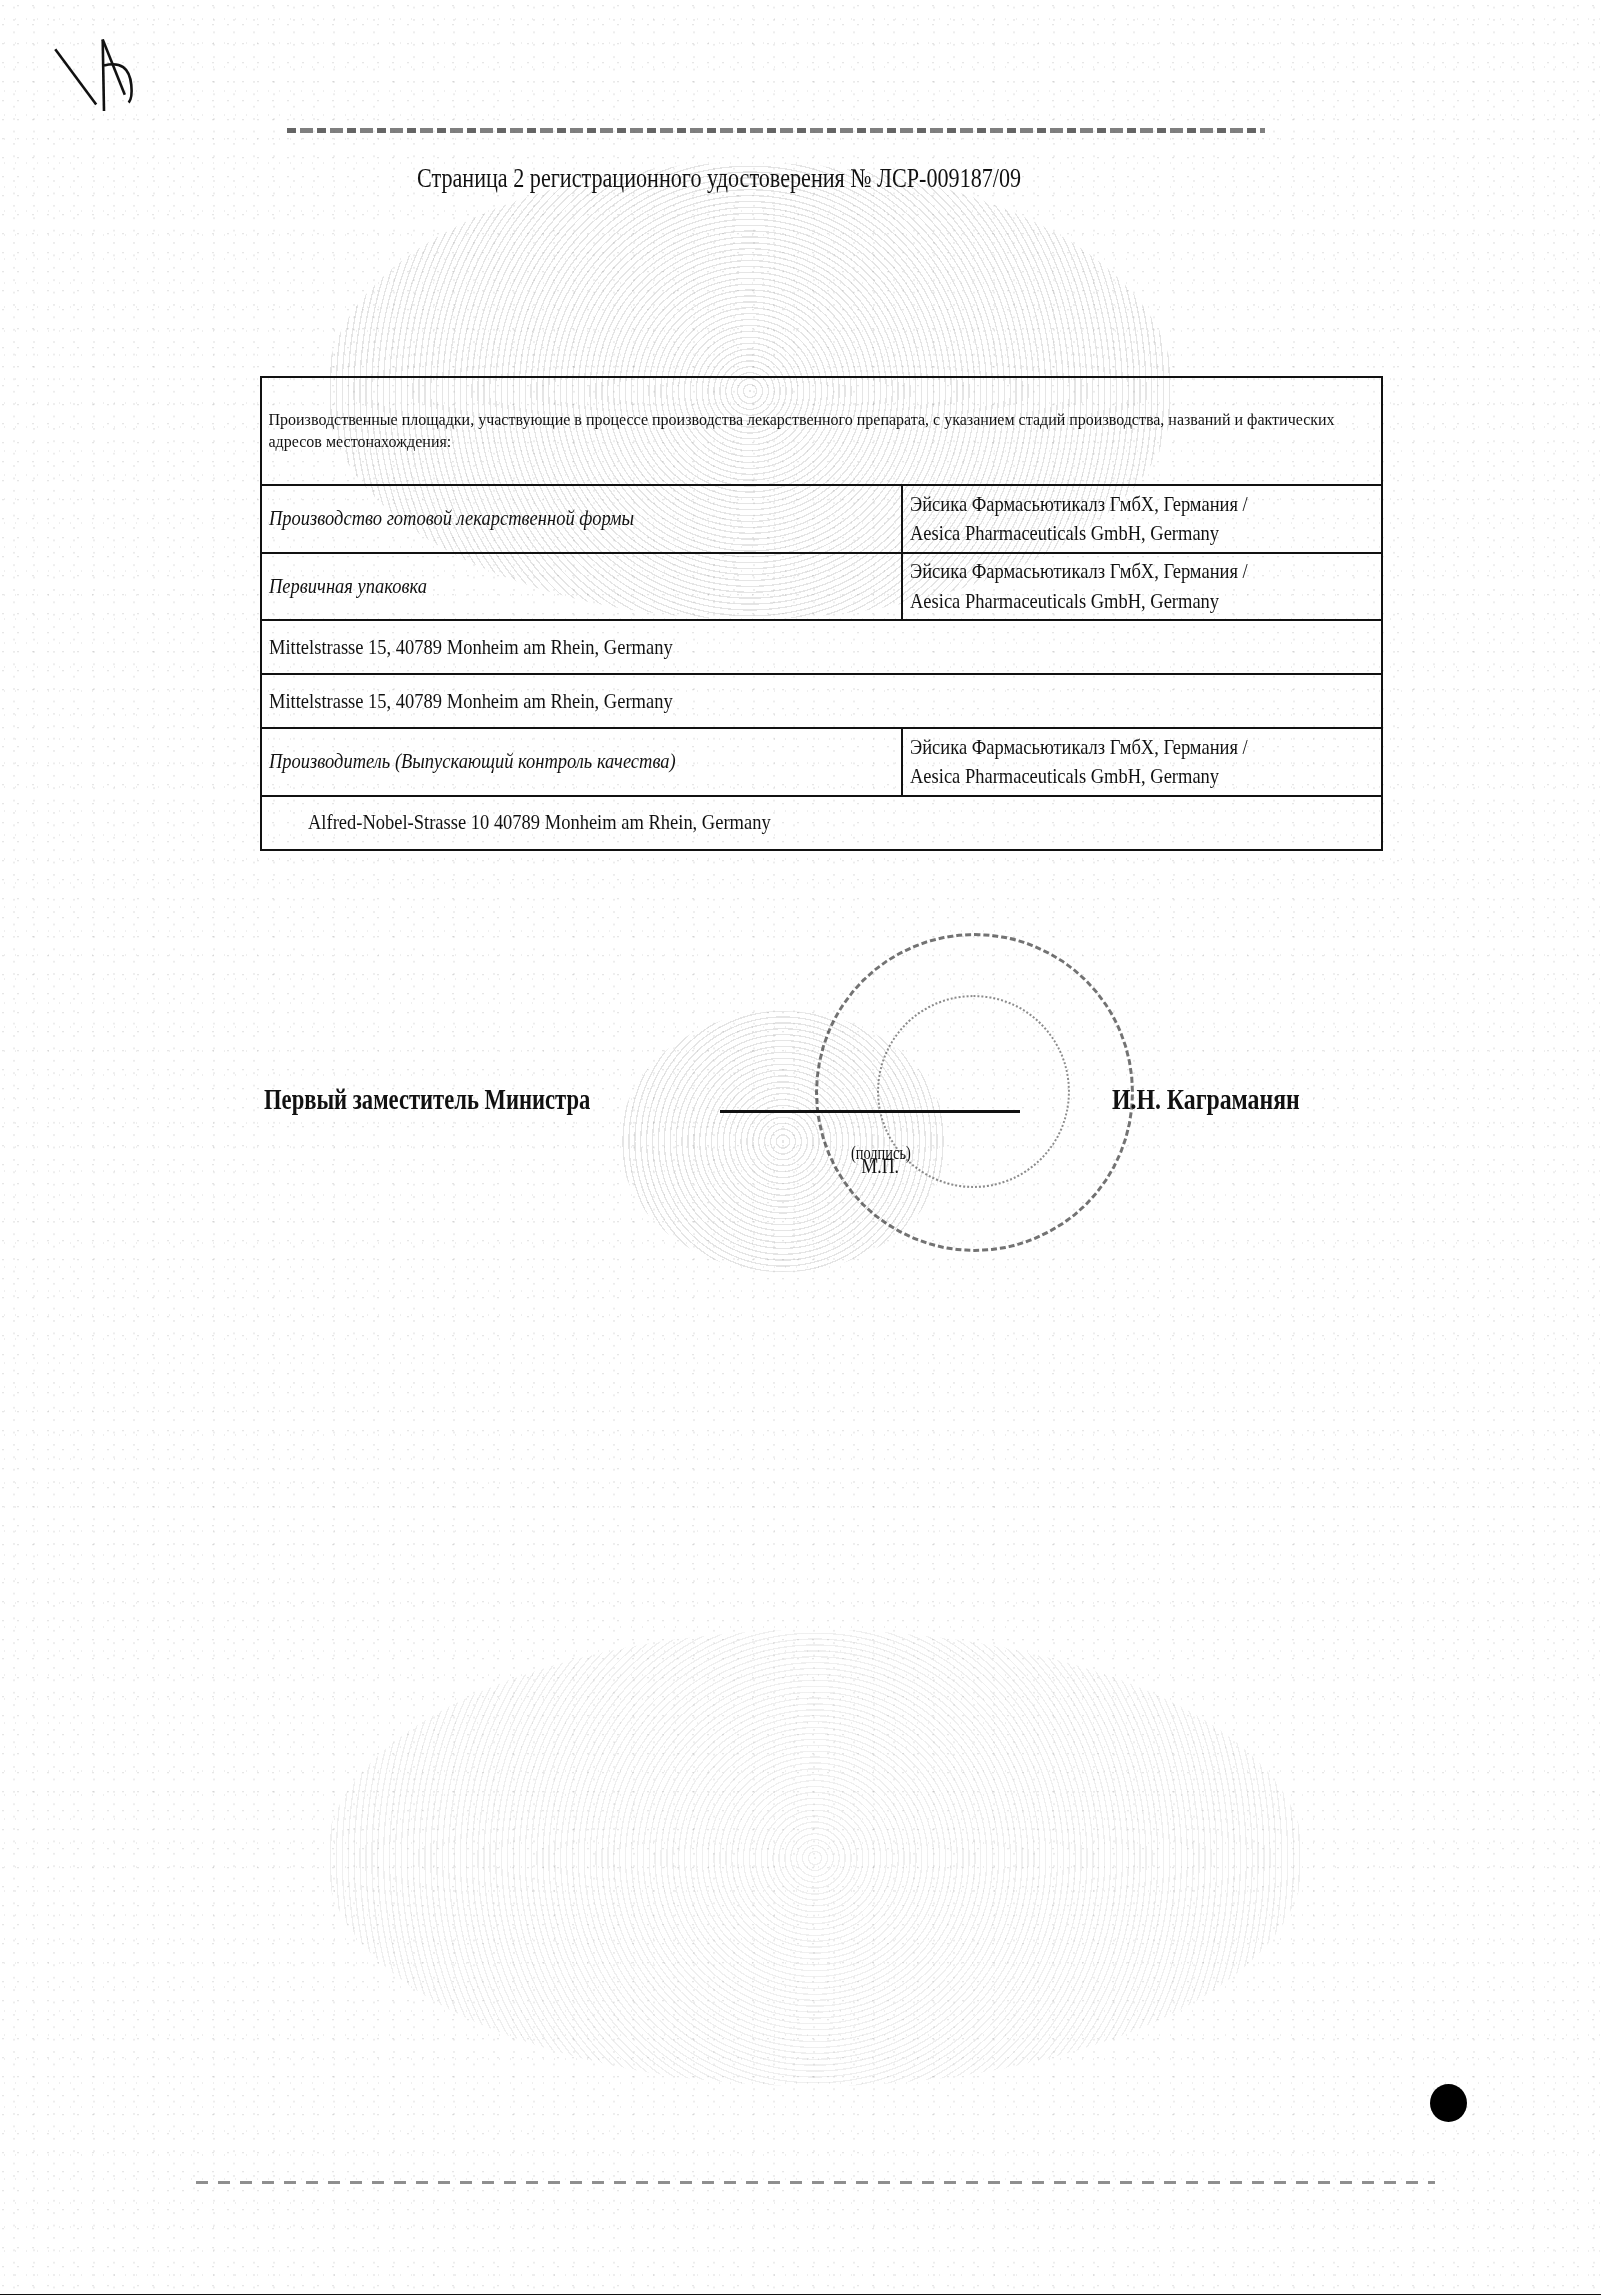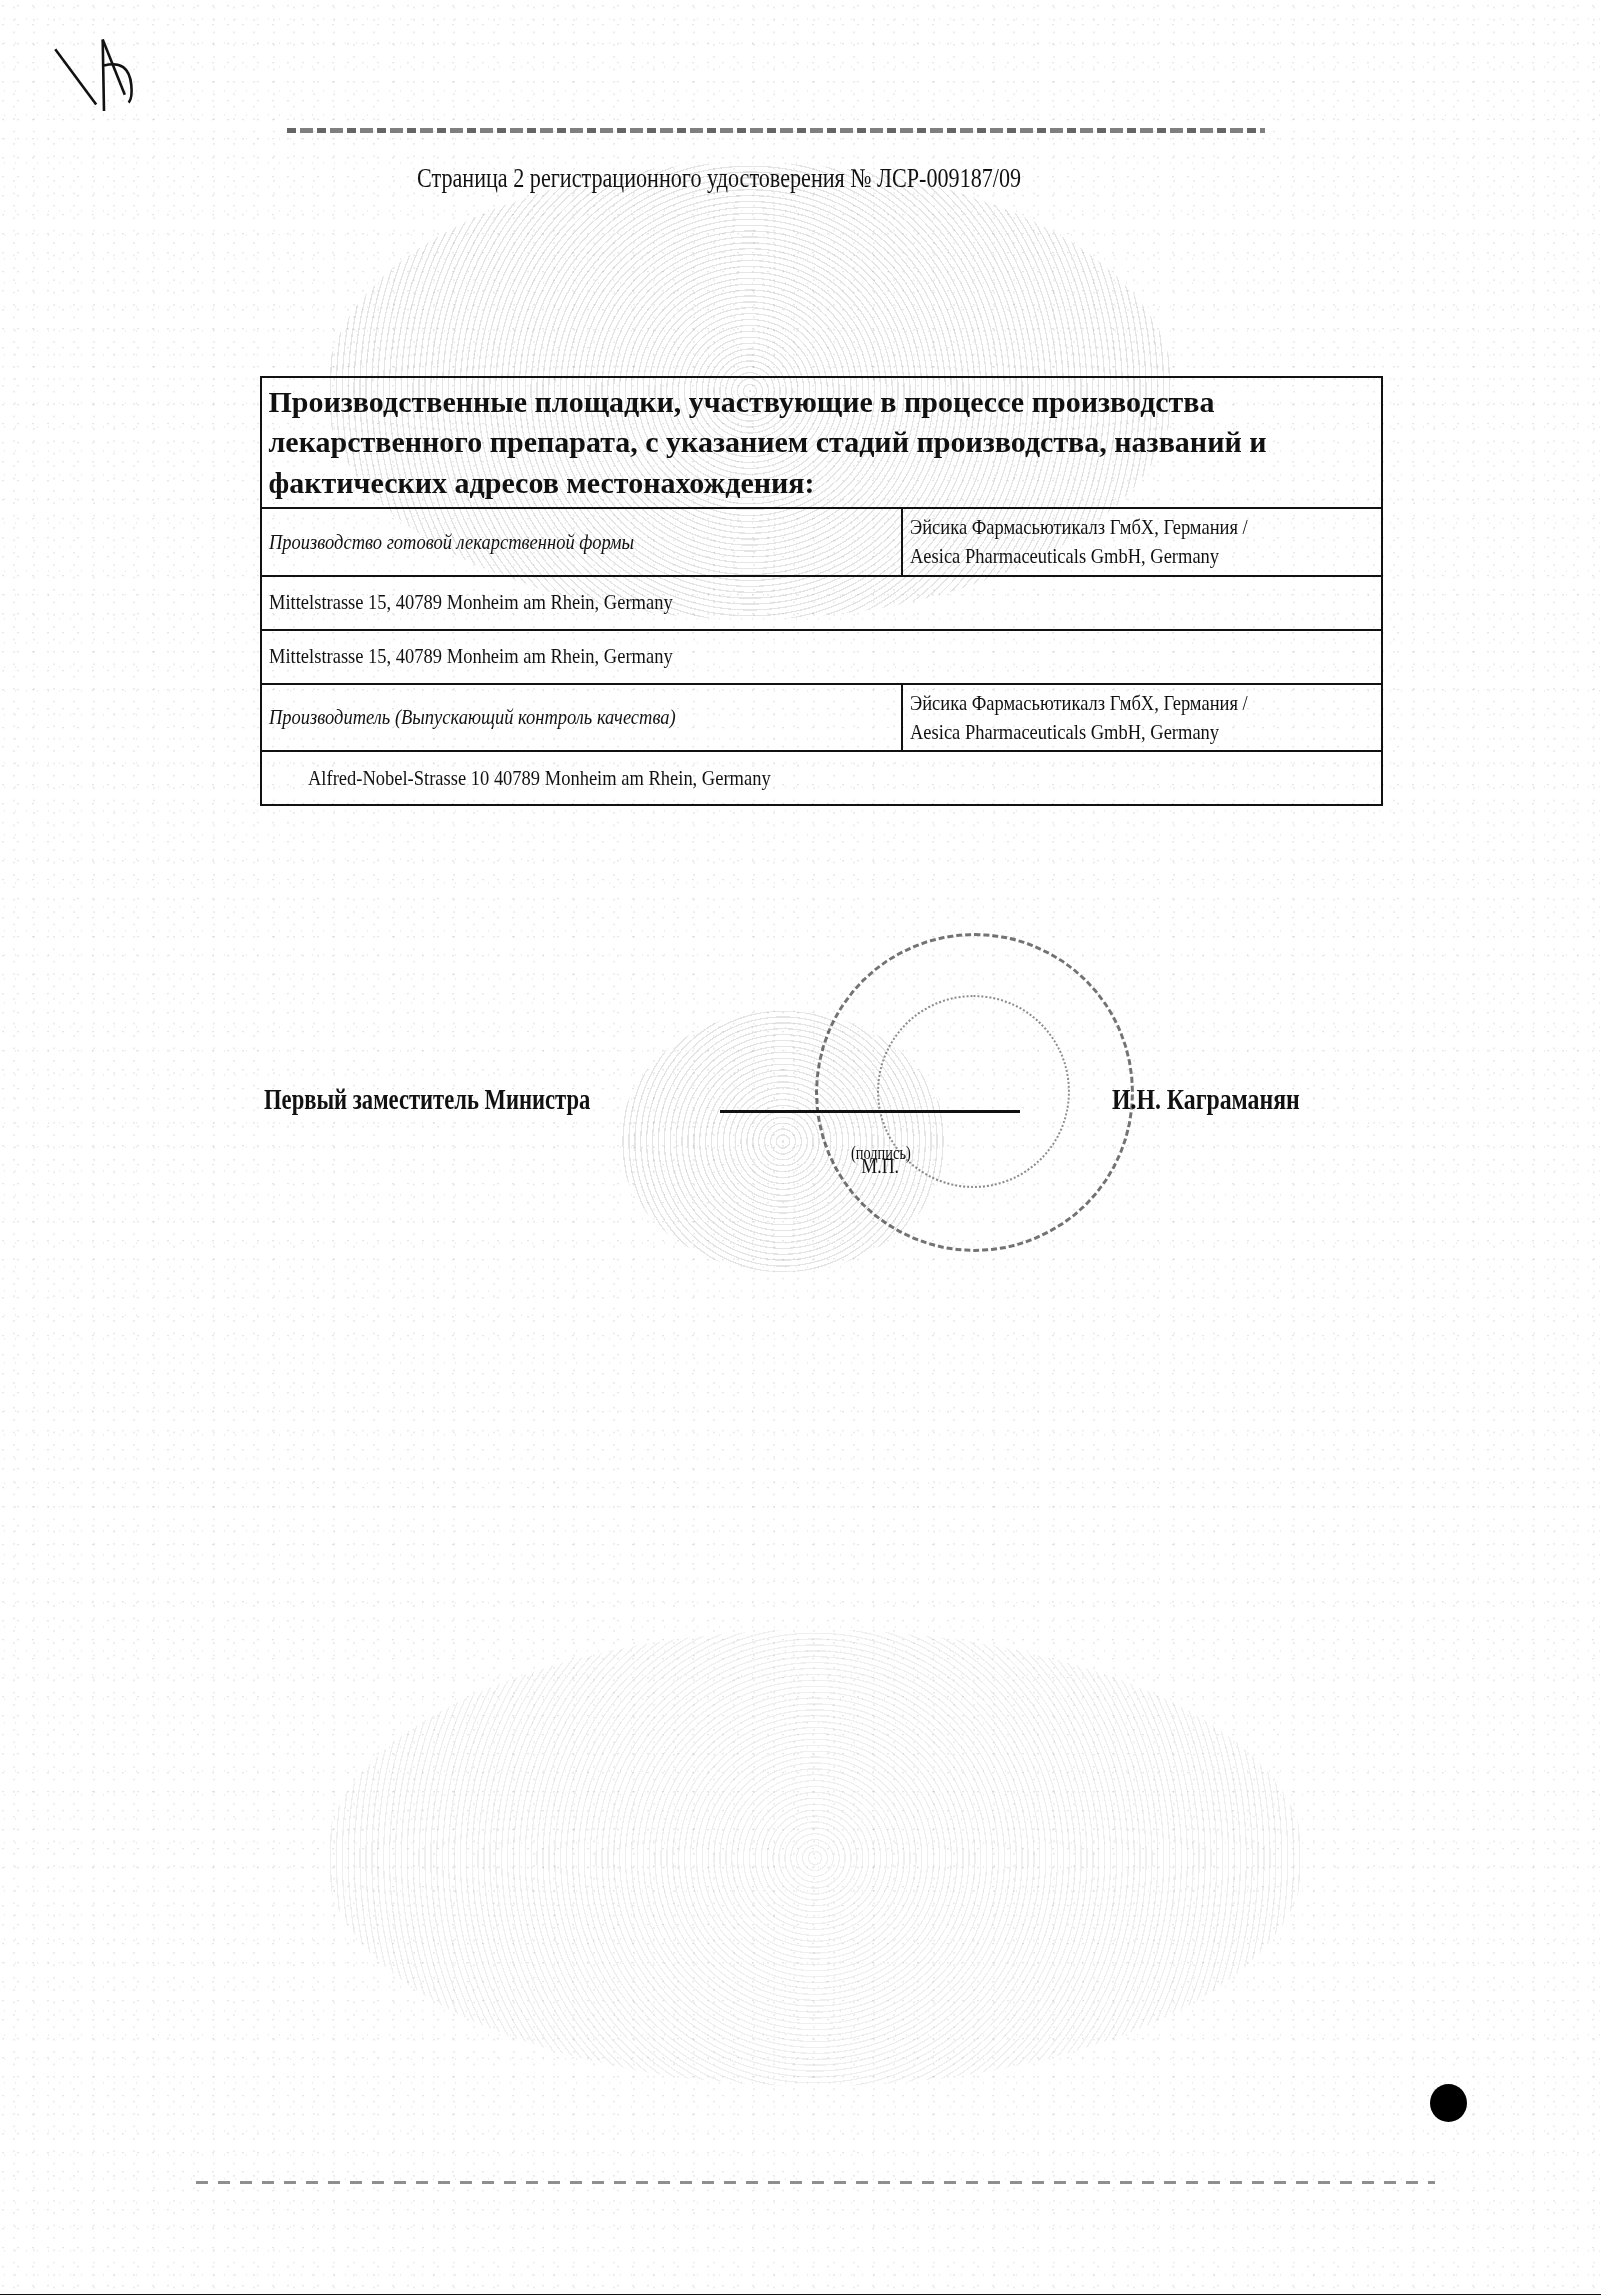--- a/index.html
+++ b/index.html
@@ -30,21 +30,21 @@
     position: absolute; left: 417px; top: 163px; width: 848px;
     font-size: 27px; transform: scaleX(0.82); transform-origin: left top; white-space: nowrap;
   }
   table.sites {
     position: absolute; left: 260px; top: 376px; width: 1123px;
     border-collapse: collapse; font-size: 21.5px;
   }
   table.sites td {
     border: 2.6px solid #111; padding: 3.9px 6.5px; vertical-align: middle; line-height: 1.35;
   }
-  table.sites td.head { font-weight: bold; height: 98px; font-size: 30px; }
+  table.sites td.head { font-weight: normal; height: 98px; font-size: 16px; }
   .stage { font-style: italic; }
   .cell-inner { display: inline-block; transform: scaleX(0.86); transform-origin: left center; white-space: nowrap; }
   .col-left { width: 626px; }
   .sign-row {
     position: absolute; left: 264px; top: 1083px; width: 1122px; height: 78px;
   }
   .sign-title {
     position: absolute; left: 0; top: 0; font-weight: bold; font-size: 29px;
     transform: scaleX(0.78); transform-origin: left top; white-space: nowrap;
   }
@@ -101,20 +101,29 @@
     <td class="col-left stage" style="height:50px;border-radius:6px;">
       <span class="cell-inner">Производство готовой лекарственной формы</span>
     </td>
     <td>
       <span class="cell-inner">Эйсика Фармасьютикалз ГмбХ, Германия /</span><br>
       <span class="cell-inner">Aesica Pharmaceuticals GmbH, Germany</span>
     </td>
   </tr>
 
   <tr>
+    <td class="col-left stage" style="height:50px;">
+      <span class="cell-inner">Первичная упаковка</span>
+    </td>
+    <td>
+      <span class="cell-inner">Эйсика Фармасьютикалз ГмбХ, Германия /</span><br>
+      <span class="cell-inner">Aesica Pharmaceuticals GmbH, Germany</span>
+    </td>
+  </tr>
+  <tr>
     <td colspan="2" style="height:44px;">
       <span class="cell-inner">Mittelstrasse 15, 40789 Monheim am Rhein, Germany</span>
     </td>
   </tr>
 
   <tr>
     <td colspan="2" style="height:44px;">
       <span class="cell-inner">Mittelstrasse 15, 40789 Monheim am Rhein, Germany</span>
     </td>
   </tr>

